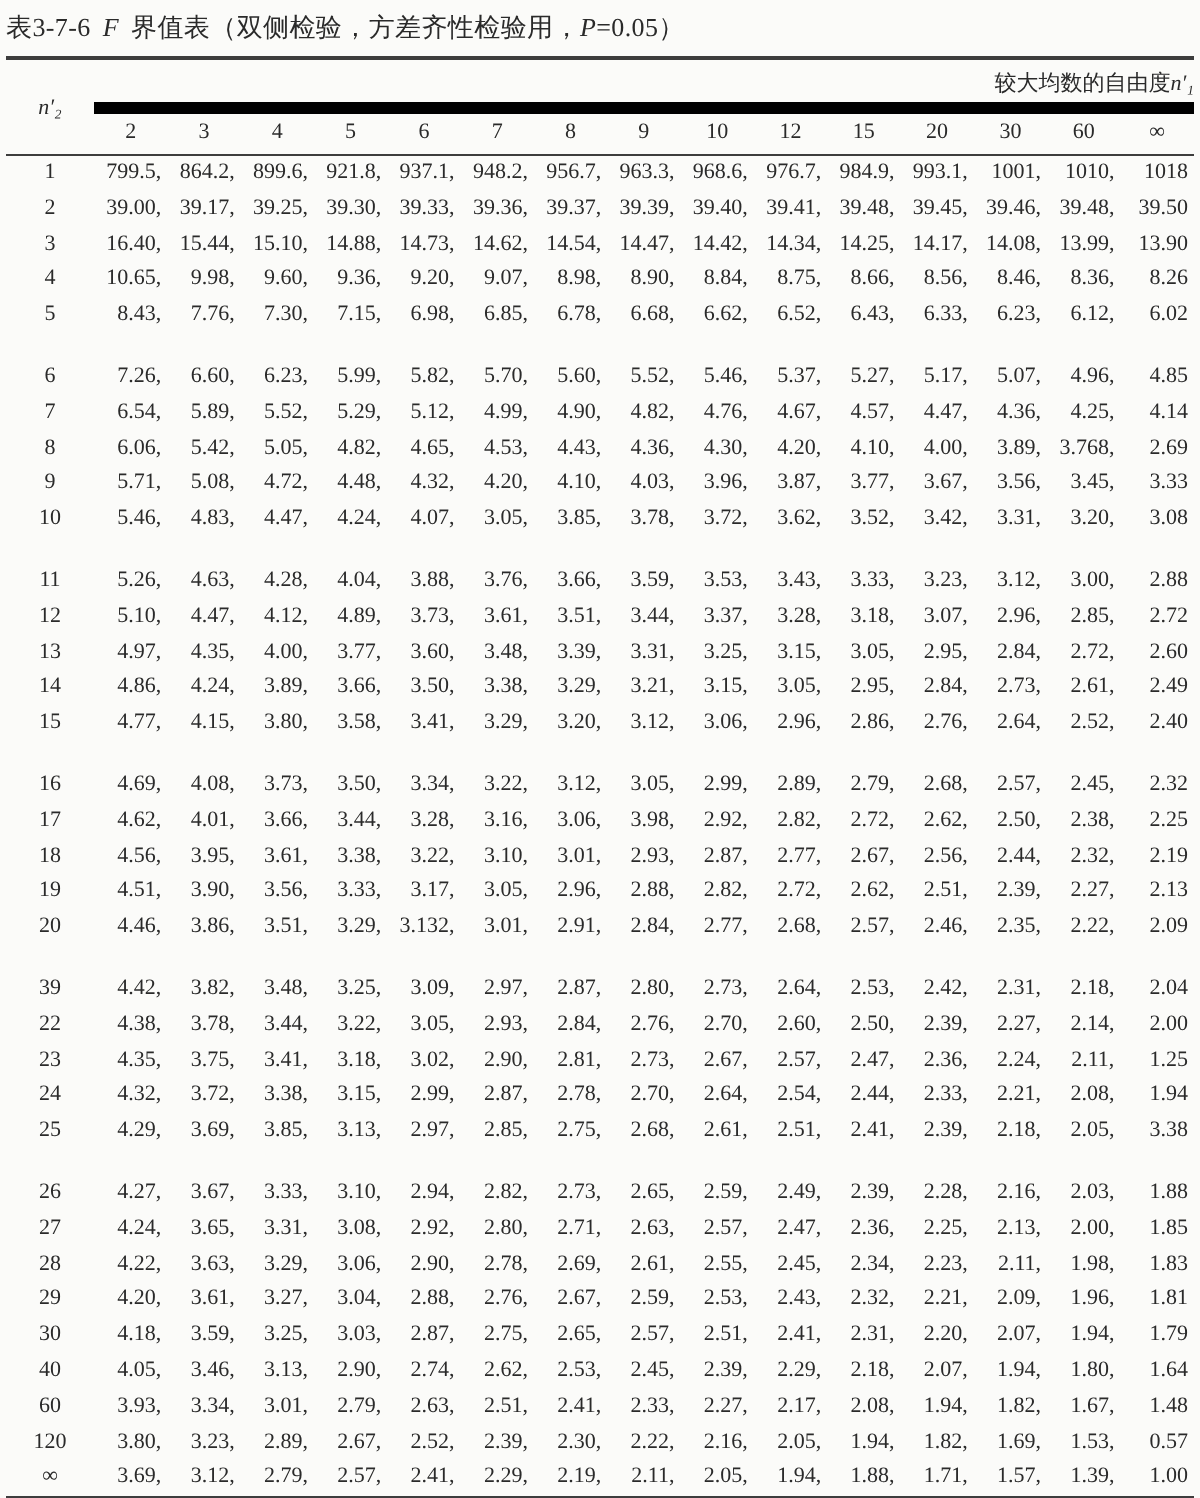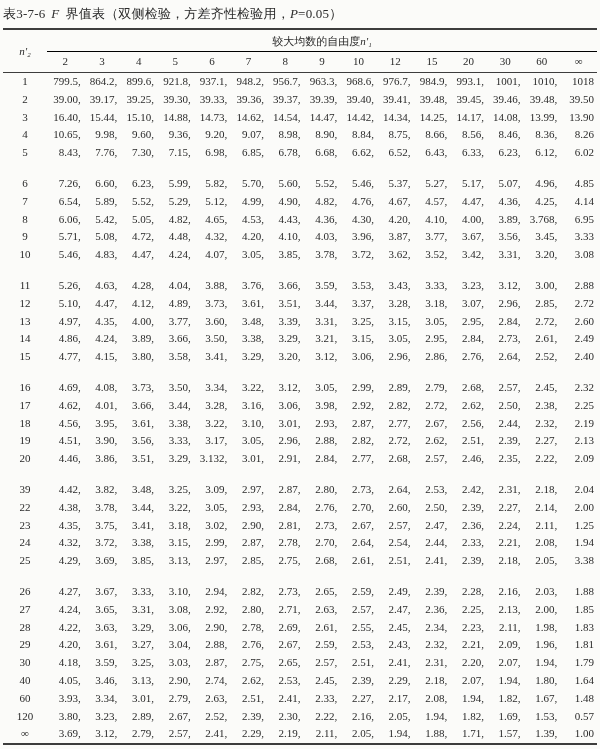--- a/index.html
+++ b/index.html
@@ -24,23 +24,23 @@
     width:100%;
     border-collapse:collapse;
     table-layout:fixed;
     border-top:2px solid #3d3d3d;
     border-bottom:2px solid #3d3d3d;
   }
   thead{border-bottom:1.6px solid #3d3d3d;}
   th{font-weight:normal;font-size:11px;}
   th.rowvar{width:42px;}
   th.groupcell{
-    border-bottom:1px solid #000000;
+    border-bottom:6px solid #000000;
     padding:4px 0 2px 0;
-    text-align:center;
+    text-align:right;
   }
   tr.colrow th{padding:3px 0 5px 0;text-align:center;}
   td{
     font-size:11px;
     line-height:17.8px;
     height:17.8px;
     text-align:right;
     padding:0 3px 0 0;
     white-space:nowrap;
     overflow:visible;
@@ -223,21 +223,21 @@
           <td>4.65,</td>
           <td>4.53,</td>
           <td>4.43,</td>
           <td>4.36,</td>
           <td>4.30,</td>
           <td>4.20,</td>
           <td>4.10,</td>
           <td>4.00,</td>
           <td>3.89,</td>
           <td>3.768,</td>
-          <td>6.95</td>
+          <td>2.69</td>
         </tr>
         <tr>
           <td class="rlabel">9</td>
           <td>5.71,</td>
           <td>5.08,</td>
           <td>4.72,</td>
           <td>4.48,</td>
           <td>4.32,</td>
           <td>4.20,</td>
           <td>4.10,</td>

